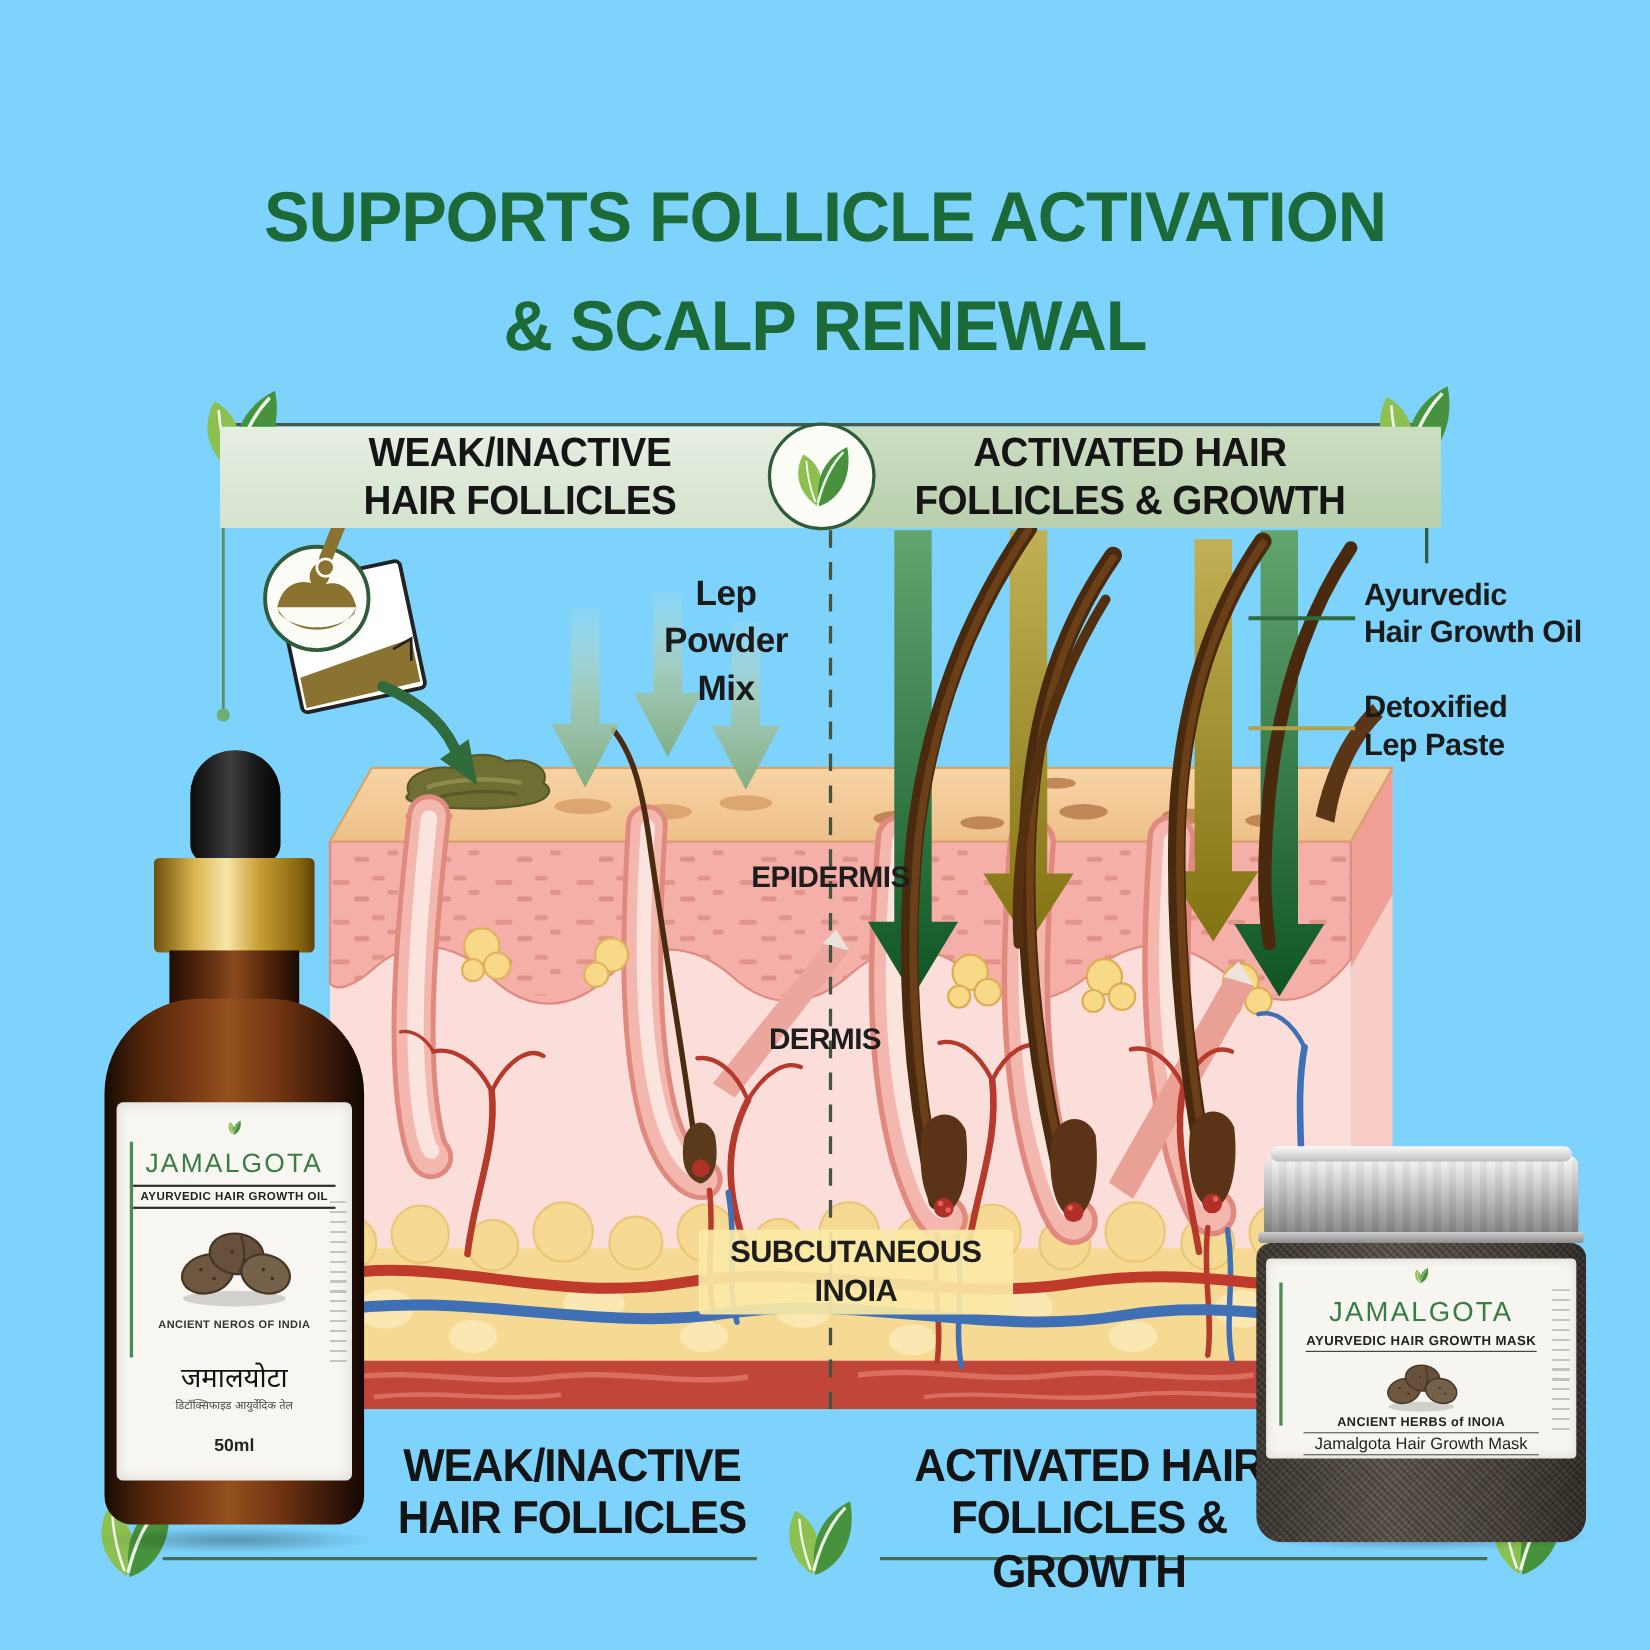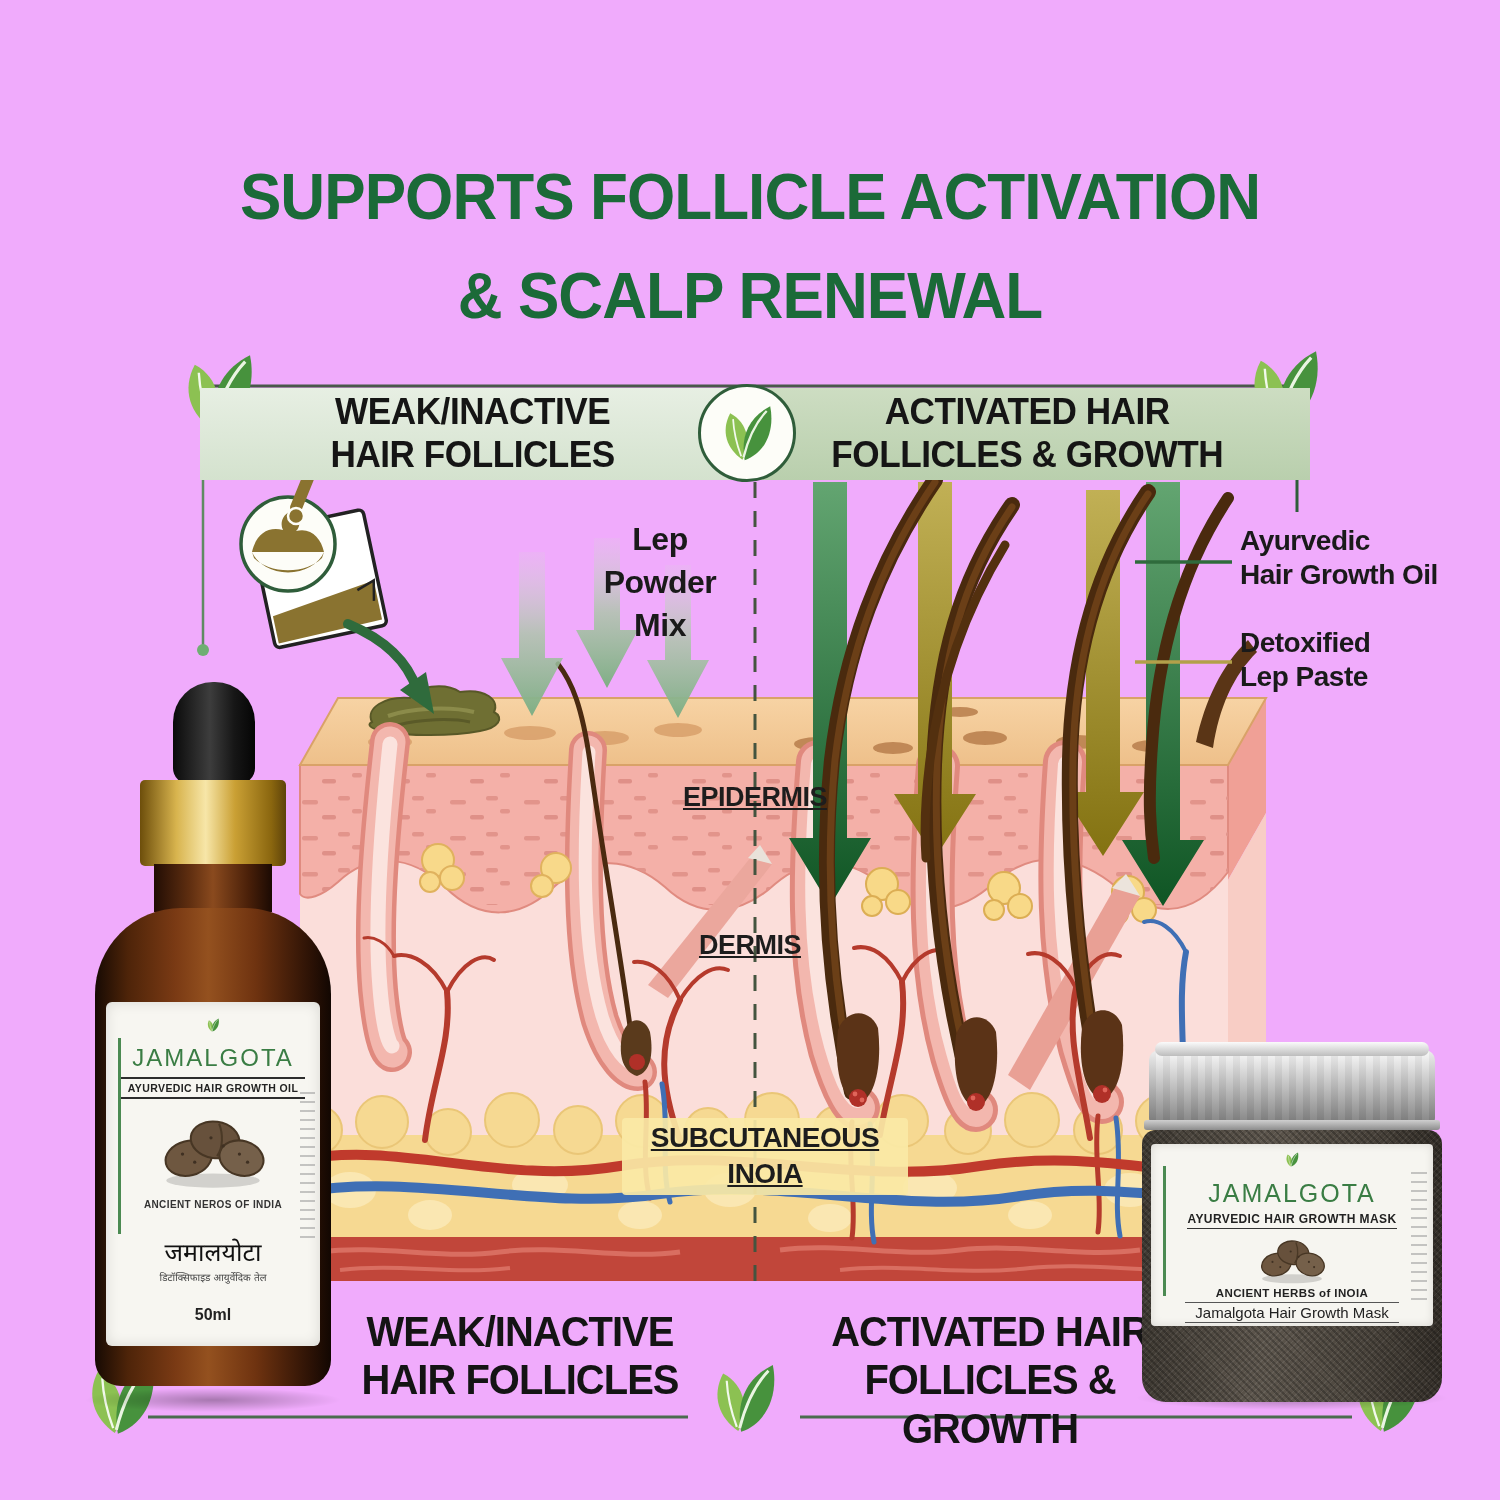--- a/index.html
+++ b/index.html
@@ -1,29 +1,29 @@
 <!DOCTYPE html>
 <html><head>
 <meta charset="utf-8">
 <style>
   html,body{margin:0;padding:0;background:#fff;}
-  .canvas{position:relative;width:1500px;height:1500px;background:#f0abfc;overflow:hidden;
+  .canvas{position:relative;width:1500px;height:1500px;background:#7dd3fc;overflow:hidden;
           font-family:"Liberation Sans",sans-serif;}
   .abs{position:absolute;}
   
   .title{left:0;top:148px;width:1500px;text-align:center;color:#1b6a38;font-weight:bold;
          font-size:64px;line-height:1.55;letter-spacing:-1px;transform:scaleX(.97);}
   .banner-text{font-weight:bold;color:#151515;font-size:37px;line-height:1.16;text-align:center;
          letter-spacing:-.5px;transform:scaleX(.95);}
   .bottom-label{font-weight:bold;color:#141414;font-size:42px;line-height:1.15;text-align:center;
          letter-spacing:-1px;transform:scaleX(.95);}
   
-  .layer-label{font-weight:bold;color:#1d1d1d;letter-spacing:-.5px;text-align:center;text-decoration:underline;}
+  .layer-label{font-weight:bold;color:#1d1d1d;letter-spacing:-.5px;text-align:center;}
   .anno{font-weight:bold;color:#1a1a1a;font-size:28px;line-height:1.2;letter-spacing:-.5px;}
-  .subq{background:rgba(250,233,166,.92);padding:2px 10px;border-radius:4px;}
+  .subq{background:rgba(250,233,166,.92);padding:2px 10px;border-radius:4px;margin-left:13px;}
   
   .banner-left{left:200px;top:388px;width:545px;height:92px;
       background:linear-gradient(180deg,#e7efe3,#d4e2ce);display:flex;align-items:center;justify-content:center;}
   .banner-right{left:745px;top:388px;width:565px;height:92px;
       background:linear-gradient(180deg,#cdddc2,#b9cfad);display:flex;align-items:center;justify-content:center;}
   .banner-circle{left:698px;top:384px;width:92px;height:92px;border-radius:50%;background:#fdfdf8;
       border:3px solid #2f5d3a;display:flex;align-items:center;justify-content:center;z-index:6;}
   
   .bottle{left:95px;top:682px;width:236px;height:730px;z-index:8;}
   .bulb{left:78px;top:0;width:82px;height:102px;border-radius:40px 40px 16px 16px;

